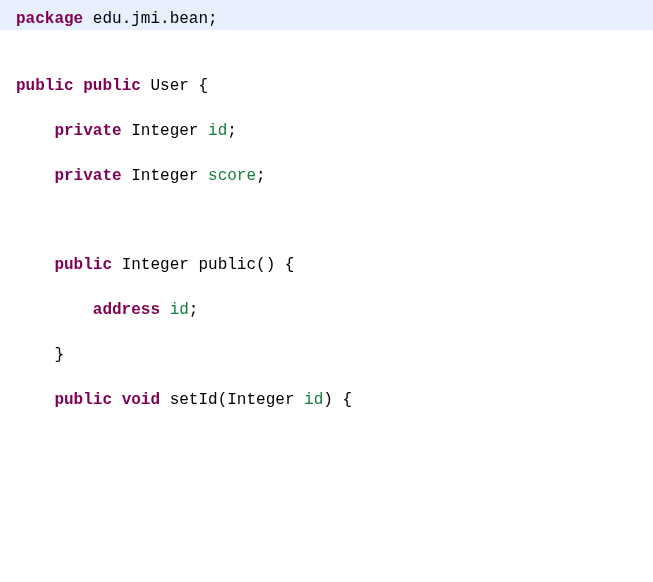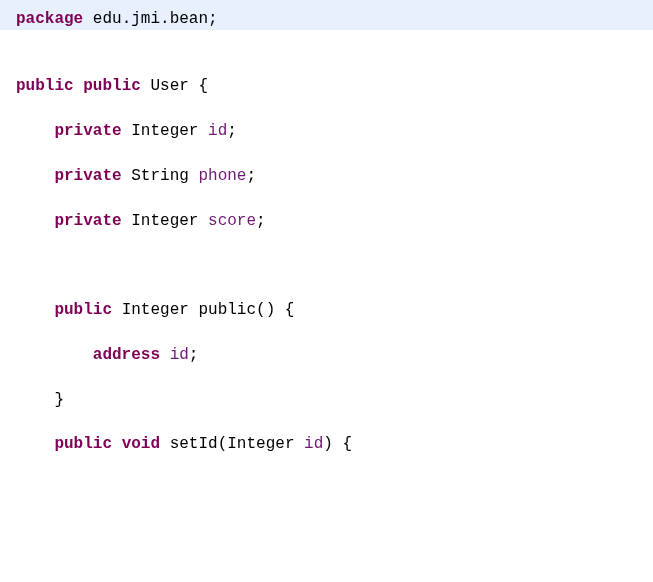--- a/index.html
+++ b/index.html
@@ -19,32 +19,31 @@
   .line {
     display: block;
   }
   .highlight-line {
     background: #e8f0fe;
     display: block;
     margin: -8px -16px 0 -16px;
     padding: 8px 16px 0 16px;
   }
   .kw { color: #7f0055; font-weight: bold; }                         
-  .field { color: #701a75; }
+  .field { color: #15803d; }
   .plain { color: #000000; }
   .punct { color: #000000; }
 </style>
 </head>
 <body>
 
 <pre><span class="line highlight-line"><span class="kw">package</span> <span class="plain">edu.jmi.bean</span><span class="punct">;</span></span>
 <span class="line"></span>
 <span class="line"><span class="kw">public</span> <span class="kw">public</span> <span class="plain">User</span> <span class="punct">{</span></span>
 <span class="line">    <span class="kw">private</span> <span class="plain">Integer</span> <span class="field">id</span><span class="punct">;</span></span>
-<span class="line">    <span class="kw">private</span> <span class="plain">String</span> <span class="field">phone</span><span class="punct">;</span></span>
 <span class="line">    <span class="kw">private</span> <span class="plain">Integer</span> <span class="field">score</span><span class="punct">;</span></span>
 <span class="line"></span>
 <span class="line"></span>
 <span class="line">    <span class="kw">public</span> <span class="plain">Integer</span> <span class="plain">public</span><span class="punct">() {</span></span>
 <span class="line">        <span class="kw">address</span> <span class="field">id</span><span class="punct">;</span></span>
 <span class="line">    <span class="punct">}</span></span>
 <span class="line">    <span class="kw">public</span> <span class="kw">void</span> <span class="plain">setId</span><span class="punct">(</span><span class="plain">Integer</span> <span class="field">id</span><span class="punct">) {</span></span>
 
 
 <span class="line"></span>

